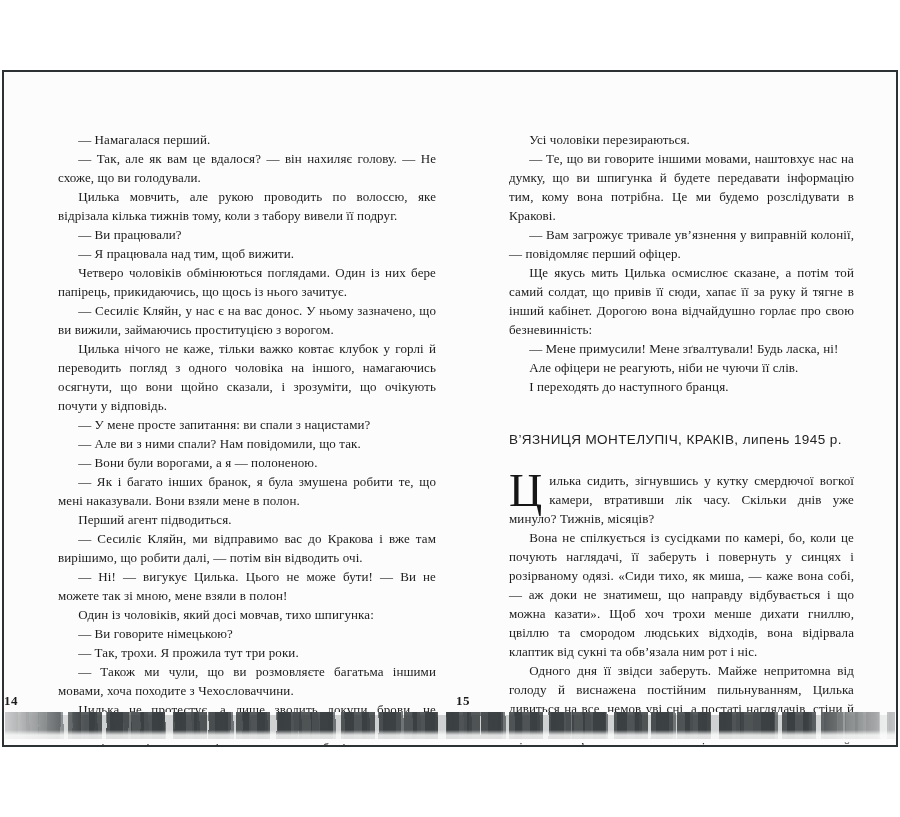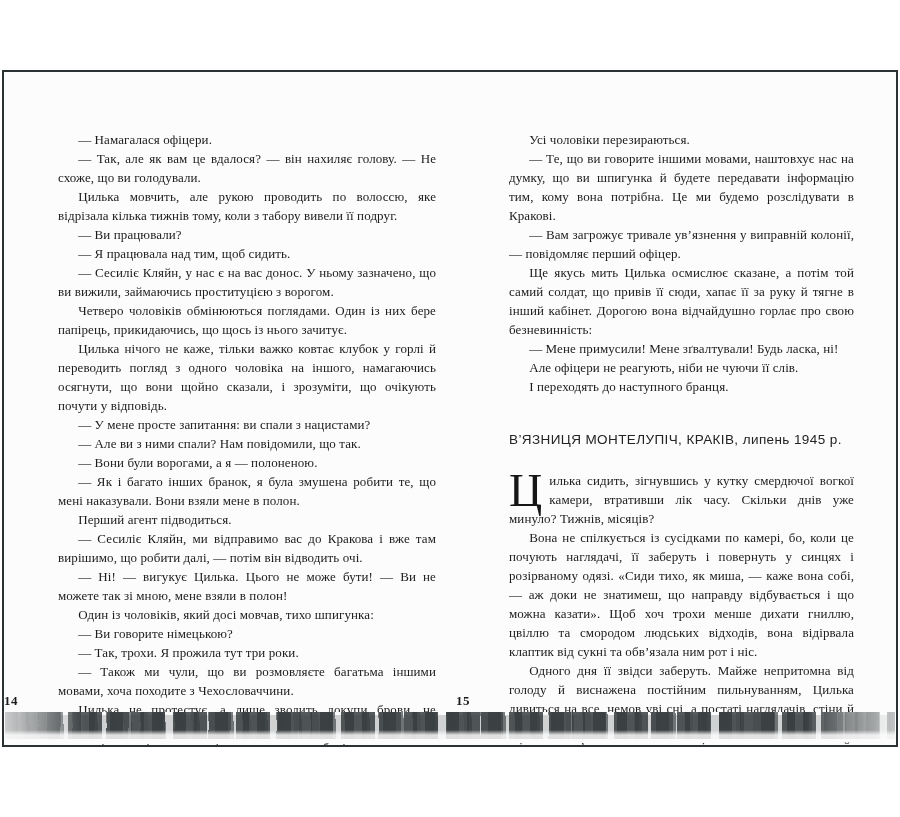--- a/index.html
+++ b/index.html
@@ -101,33 +101,33 @@
   }
 </style>
 </head>
 <body>
 
 <div class="spread-frame">
 
   <div class="page-col left">
     <div>
 
-        <p class="para">— Намагалася офіцери.</p>
+        <p class="para">— Намагалася перший.</p>
 
         <p class="para">— Так, але як вам це вдалося? — він нахиляє голову. — Не схоже, що ви голодували.</p>
 
         <p class="para">Цилька мовчить, але рукою проводить по волоссю, яке відрізала кілька тижнів тому, коли з табору вивели її подруг.</p>
 
         <p class="para">— Ви працювали?</p>
 
-        <p class="para">— Я працювала над тим, щоб сидить.</p>
+        <p class="para">— Я працювала над тим, щоб вижити.</p>
+
+        <p class="para">Четверо чоловіків обмінюються поглядами. Один із них бере папірець, прикидаючись, що щось із нього зачитує.</p>
 
         <p class="para">— Сесиліє Кляйн, у нас є на вас донос. У ньому зазначено, що ви вижили, займаючись проституцією з ворогом.</p>
-
-        <p class="para">Четверо чоловіків обмінюються поглядами. Один із них бере папірець, прикидаючись, що щось із нього зачитує.</p>
 
         <p class="para">Цилька нічого не каже, тільки важко ковтає клубок у горлі й переводить погляд з одного чоловіка на іншого, намагаючись осягнути, що вони щойно сказали, і зрозуміти, що очікують почути у відповідь.</p>
 
 
         <p class="para">— У мене просте запитання: ви спали з нацистами?</p>
 
         <p class="para">— Але ви з ними спали? Нам повідомили, що так.</p>
 
         <p class="para">— Вони були ворогами, а я — полоненою.</p>
 

